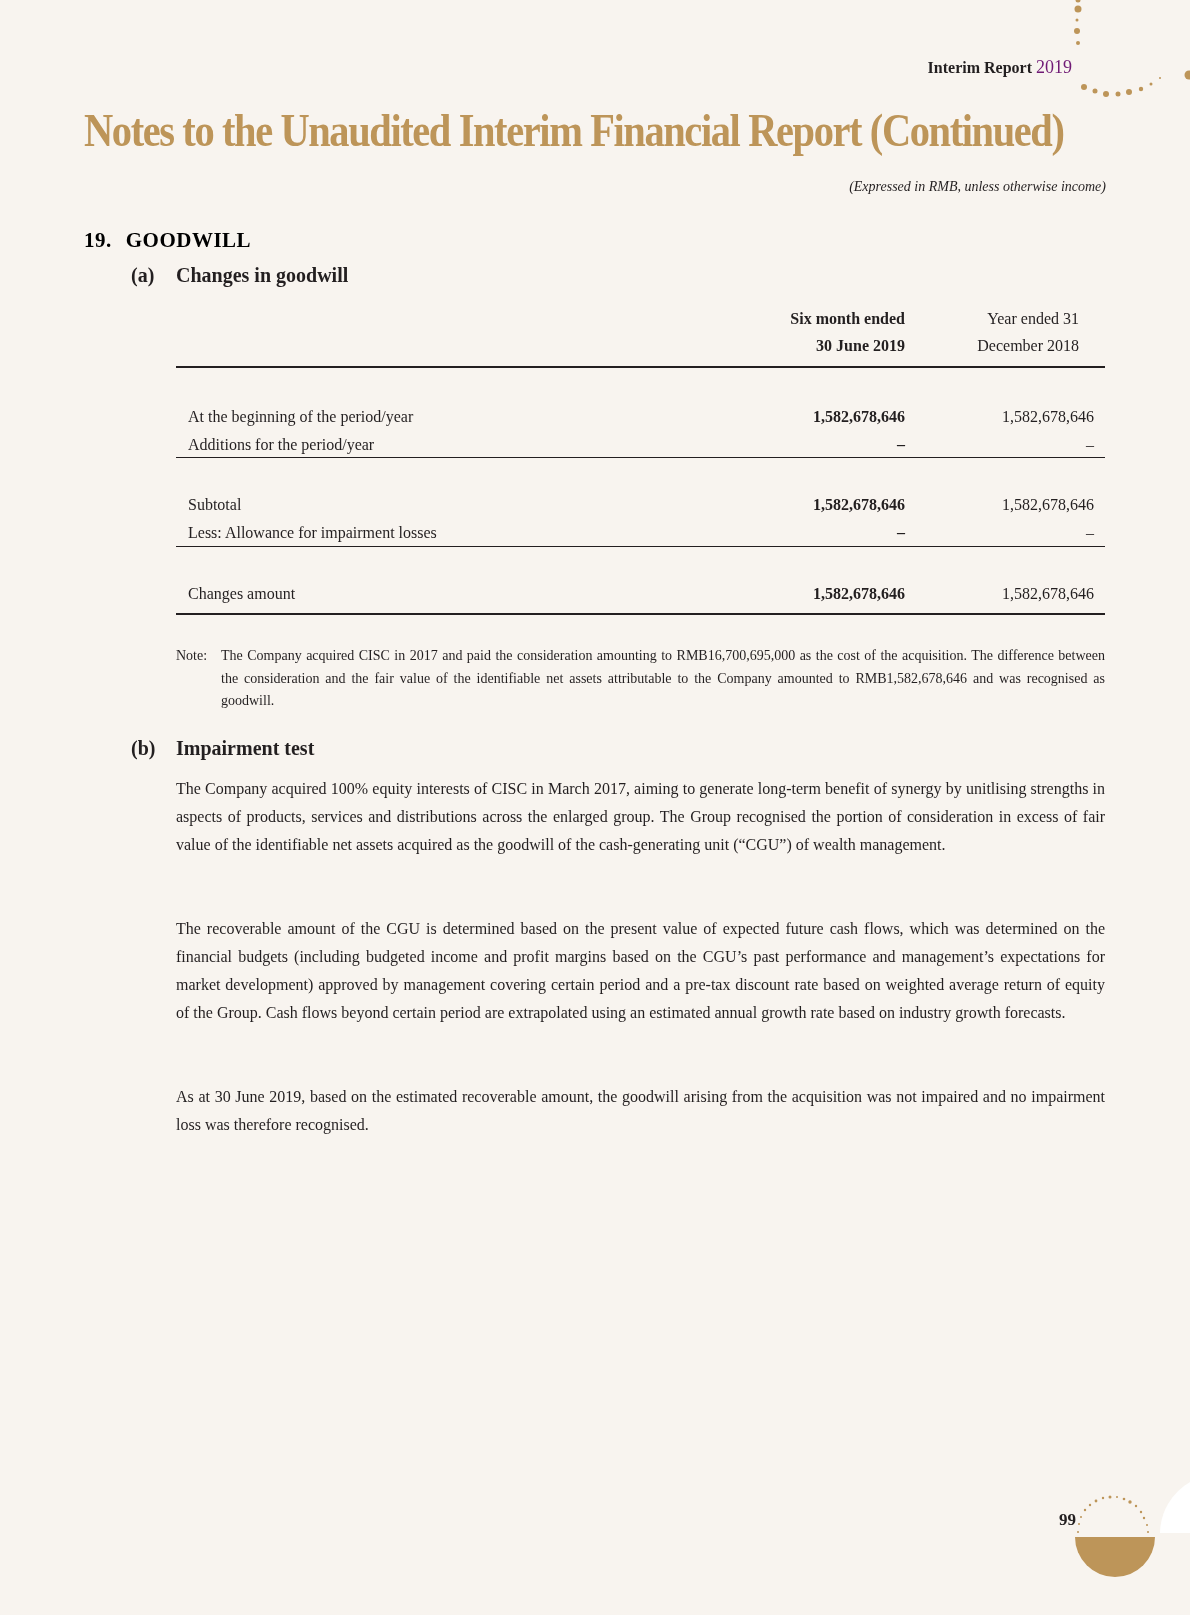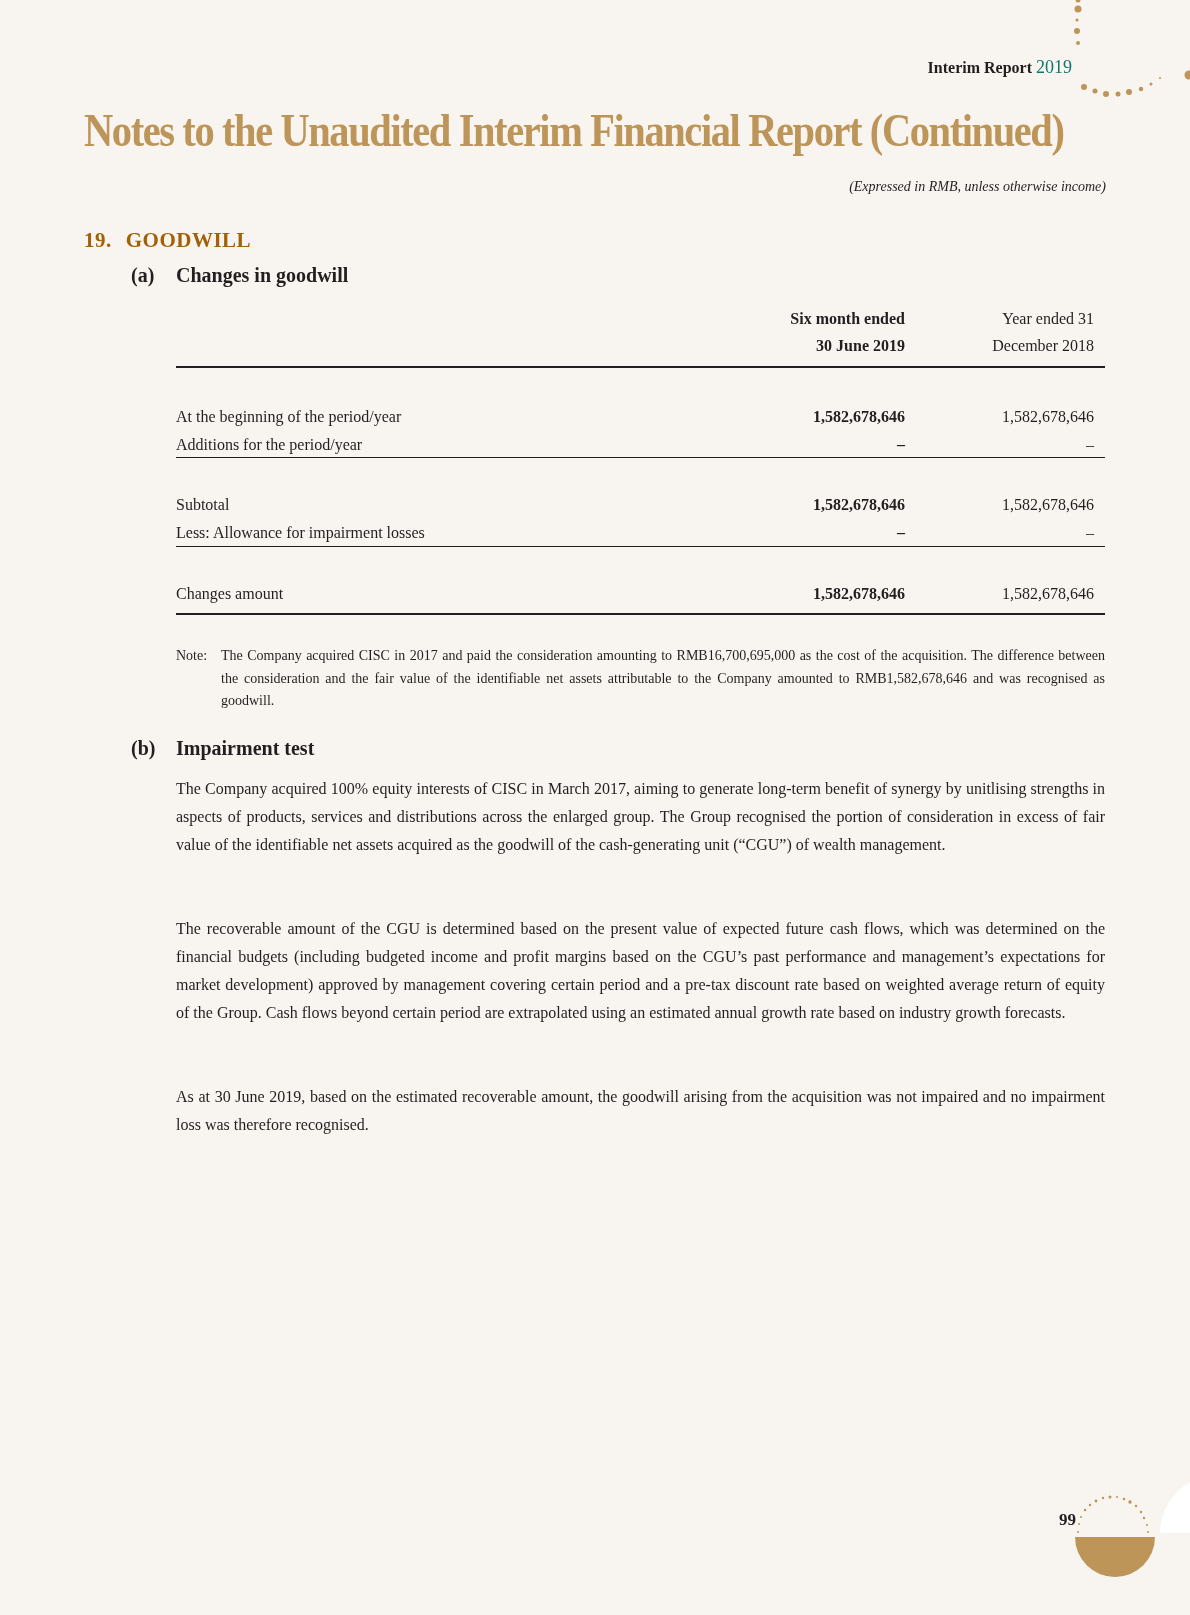--- a/index.html
+++ b/index.html
@@ -5,42 +5,42 @@
   html, body { margin: 0; padding: 0; }
   body {
     width: 1190px; height: 1615px; position: relative; overflow: hidden;
     background: #f8f4ef;
     font-family: "Liberation Serif", "DejaVu Serif", serif;
     color: #231f20;
   }
   .abs { position: absolute; }
 
   .header-report { right: 118px; top: 57px; font-size: 16px; font-weight: bold; color: #231f20; white-space: nowrap; }
-  .header-report .yr { font-weight: normal; color: #0f766e; font-size: 18px; margin-left: 4px; }
+  .header-report .yr { font-weight: normal; color: #701a75; font-size: 18px; margin-left: 4px; }
 
   .page-title {
     left: 84px; top: 104px; font-size: 46px; font-weight: bold; color: #bd9559;
     letter-spacing: -1.6px; white-space: nowrap; transform: scaleX(0.88); transform-origin: left top;
   }
   .expressed { right: 84px; top: 179px; font-size: 14px; font-style: italic; white-space: nowrap; }
 
-  .sec-title { left: 84px; top: 228px; font-size: 21px; font-weight: bold; color: #a16207; letter-spacing: 0.5px; white-space: nowrap; }
+  .sec-title { left: 84px; top: 228px; font-size: 21px; font-weight: bold; color: #000000; letter-spacing: 0.5px; white-space: nowrap; }
   .sec-title .num { margin-right: 14px; }
 
   .sub-title { left: 131px; font-size: 20px; font-weight: bold; white-space: nowrap; }
   .sub-title .lbl { display: inline-block; width: 45px; }
 
   
   .tbl { left: 176px; width: 929px; top: 305px; font-size: 16px; }
   .col-h { position: absolute; text-align: right; line-height: 27px; }
   .col-h.c1 { right: 200px; font-weight: bold; }
-  .col-h.c2 { right: 11px; }
+  .col-h.c2 { right: 26px; }
   .rule { position: absolute; left: 0; width: 929px; background: #231f20; }
   .row { position: absolute; left: 0; width: 929px; height: 24px; line-height: 24px; }
-  .row .label { position: absolute; left: 0; text-align: right; }
+  .row .label { position: absolute; left: 12px; text-align: right; }
   .row .v1 { position: absolute; right: 200px; font-weight: bold; }
   .row .v2 { position: absolute; right: 11px; }
 
   .note { left: 176px; width: 929px; top: 645px; font-size: 14px; line-height: 22.5px; text-align: justify; }
   .note .np { display: block; padding-left: 45px; text-indent: -45px; }
   .note .nlabel { display: inline-block; width: 45px; text-indent: 0; }
 
   .para { left: 176px; width: 929px; font-size: 16px; line-height: 28px; text-align: justify; }
 
   .page-num { left: 1059px; top: 1510px; font-size: 17px; font-weight: bold; }

